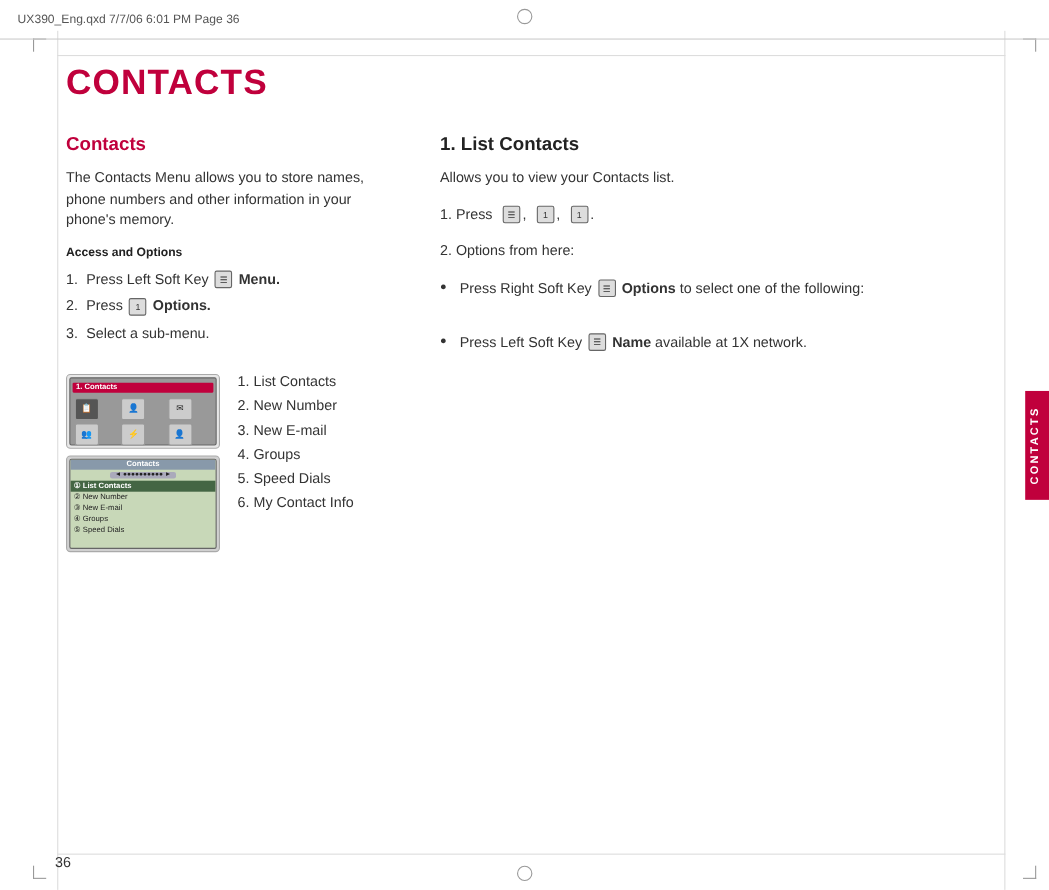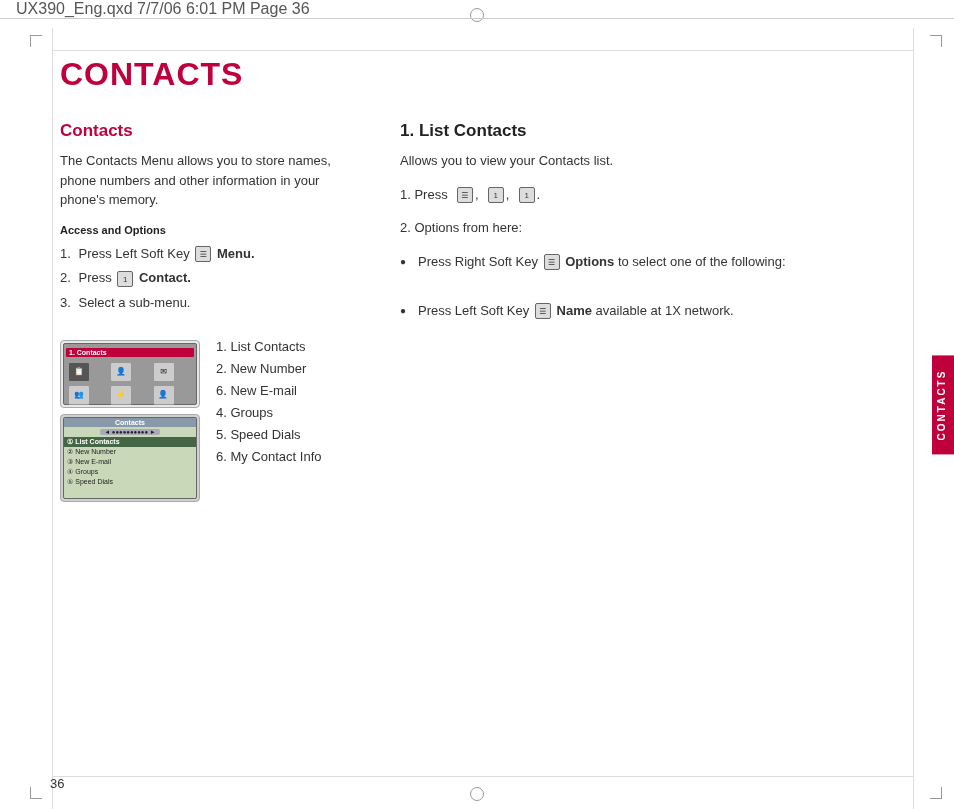--- a/index.html
+++ b/index.html
@@ -12,26 +12,26 @@
       font-size: 13px;
       color: #222;
       position: relative;
       overflow: hidden;
     }
 
     
     .header-bar {
       position: absolute;
       top: 0; left: 0; right: 0;
-      height: 19px;
+      height: 36px;
       border-bottom: 1px solid #ccc;
       display: flex;
       align-items: center;
       padding: 0 16px;
-      font-size: 16px;
+      font-size: 11px;
       color: #555;
     }
 
     
     .page {
       position: absolute;
       top: 28px; left: 0; right: 0; bottom: 0;
       padding: 20px 40px 20px 60px;
     }
 
@@ -402,21 +402,21 @@
 
       <div class="sub-heading">Access and Options</div>
 
       <ul class="num-list">
         <li>
           <span>1.&nbsp;</span>
           <span>Press Left Soft Key&nbsp;<span class="icon-inline">☰</span>&nbsp;<span class="bold-word">Menu.</span></span>
         </li>
         <li>
           <span>2.&nbsp;</span>
-          <span>Press&nbsp;<span class="icon-inline">1</span>&nbsp;<span class="bold-word">Contact.</span></span>
+          <span>Press&nbsp;<span class="icon-inline">1</span>&nbsp;<span class="bold-word">Options.</span></span>
         </li>
         <li>
           <span>3.&nbsp;</span>
           <span>Select a sub-menu.</span>
         </li>
       </ul>
 
       <div style="display:flex; gap:16px; margin-top:4px;">
 
         <div class="phone-images">
@@ -449,21 +449,21 @@
                 <div style="font-size:7px;padding:1px 3px;">⑤&nbsp;Speed Dials</div>
               </div>
             </div>
           </div>
         </div>
 
         <div>
           <ul class="menu-list">
             <li>1. List Contacts</li>
             <li>2. New Number</li>
-            <li>6. New E-mail</li>
+            <li>3. New E-mail</li>
             <li>4. Groups</li>
             <li>5. Speed Dials</li>
             <li>6. My Contact Info</li>
           </ul>
         </div>
 
       </div>
     </div>
 
     <div class="right-col">

